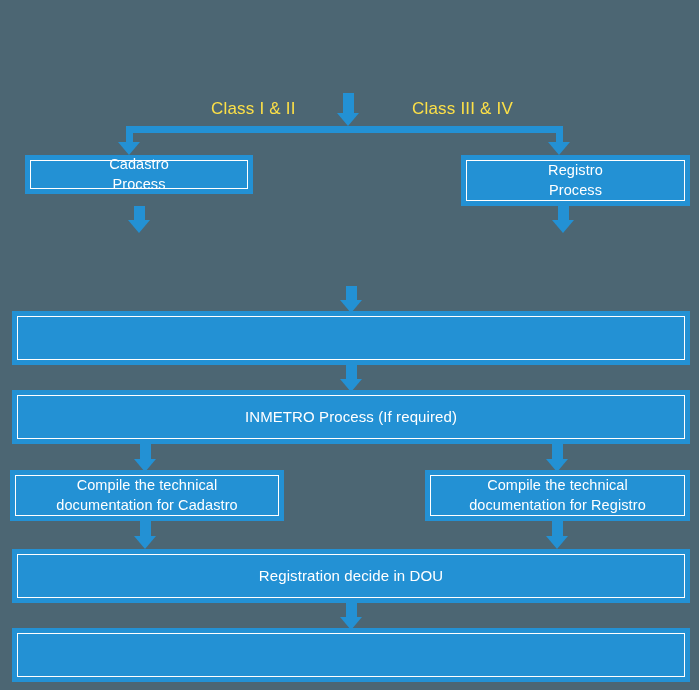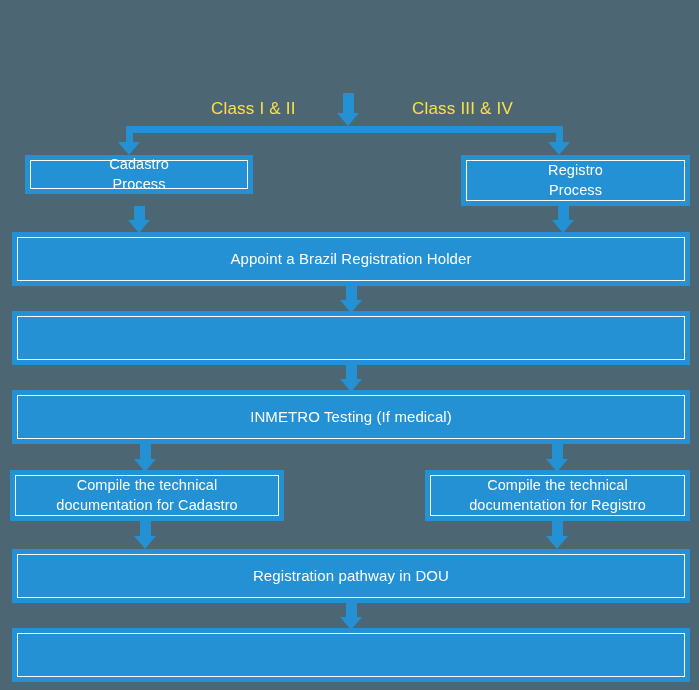--- a/index.html
+++ b/index.html
@@ -104,38 +104,34 @@
     <span class="txt">Registro
 Process</span>
   </div>
 
   <div class="conn" style="left:134px; top:206px; width:11px; height:16px;"></div>
   <div class="arrow-head" style="left:128px; top:220px;"></div>
 
   <div class="conn" style="left:558px; top:206px; width:11px; height:16px;"></div>
   <div class="arrow-head" style="left:552px; top:220px;"></div>
 
-  <div class="node wide" style="left:12px; top:232px; width:678px; height:54px;">
-    <span class="inner"></span>
-    <span class="txt">Appoint a Brazil Registration Holder</span>
-  </div>
 
   <div class="conn" style="left:346px; top:286px; width:11px; height:16px;"></div>
   <div class="arrow-head" style="left:340px; top:300px;"></div>
 
   <div class="node wide" style="left:12px; top:311px; width:678px; height:54px;">
     <span class="inner"></span>
   </div>
 
   <div class="conn" style="left:346px; top:365px; width:11px; height:16px;"></div>
   <div class="arrow-head" style="left:340px; top:379px;"></div>
 
   <div class="node wide" style="left:12px; top:390px; width:678px; height:54px;">
     <span class="inner"></span>
-    <span class="txt">INMETRO Testing (If medical)</span>
+    <span class="txt">INMETRO Process (If required)</span>
   </div>
 
   <div class="conn" style="left:140px; top:444px; width:11px; height:17px;"></div>
   <div class="arrow-head" style="left:134px; top:459px;"></div>
 
   <div class="conn" style="left:552px; top:444px; width:11px; height:17px;"></div>
   <div class="arrow-head" style="left:546px; top:459px;"></div>
 
   <div class="node small" style="left:10px; top:470px; width:274px; height:51px;">
     <span class="inner"></span>
@@ -150,21 +146,21 @@
   </div>
 
   <div class="conn" style="left:140px; top:521px; width:11px; height:17px;"></div>
   <div class="arrow-head" style="left:134px; top:536px;"></div>
 
   <div class="conn" style="left:552px; top:521px; width:11px; height:17px;"></div>
   <div class="arrow-head" style="left:546px; top:536px;"></div>
 
   <div class="node wide" style="left:12px; top:549px; width:678px; height:54px;">
     <span class="inner"></span>
-    <span class="txt">Registration pathway in DOU</span>
+    <span class="txt">Registration decide in DOU</span>
   </div>
 
   <div class="conn" style="left:346px; top:603px; width:11px; height:16px;"></div>
   <div class="arrow-head" style="left:340px; top:617px;"></div>
 
   <div class="node wide" style="left:12px; top:628px; width:678px; height:54px;">
     <span class="inner"></span>
   </div>
 
 </div>

